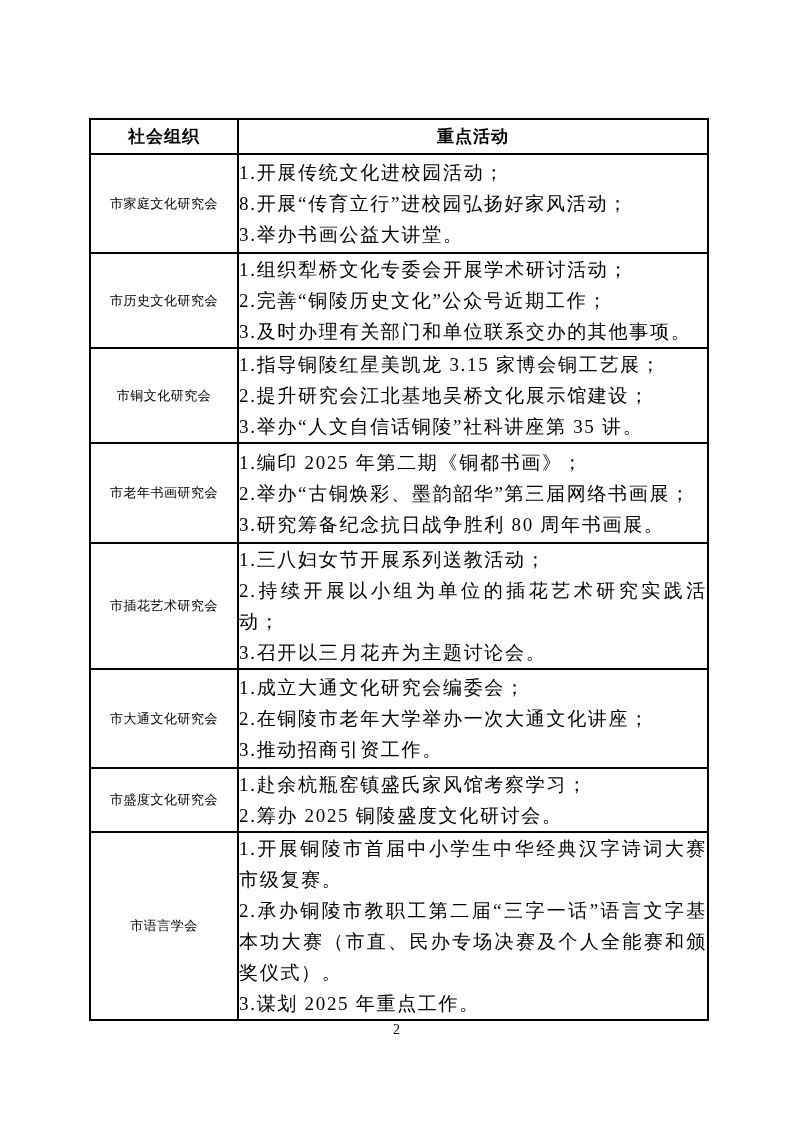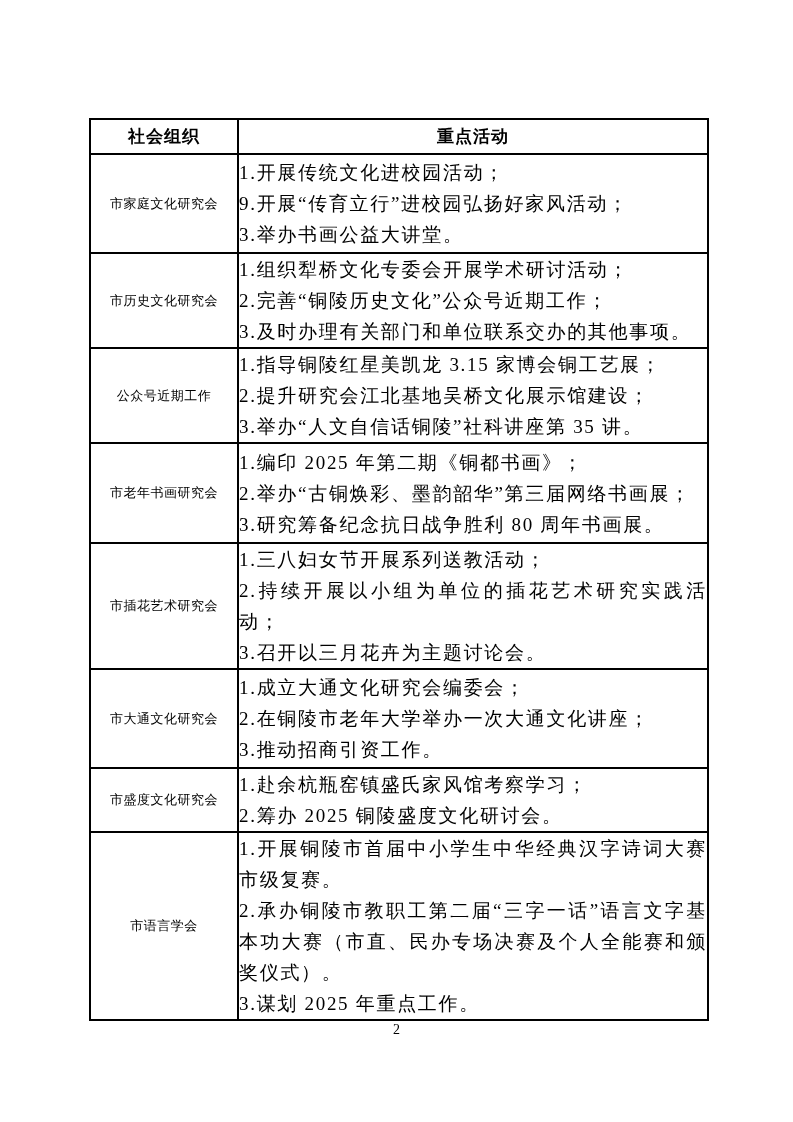--- a/index.html
+++ b/index.html
@@ -89,36 +89,36 @@
     <tbody>
         <tr class="hdr">
       <th class="hdr-cell">社会组织</th>
       <th class="hdr-cell">重点活动</th>
     </tr>
 
     <tr class="r-family">
       <td class="org-cell">市家庭文化研究会</td>
       <td class="act-cell">
         <div class="act-item">1.开展传统文化进校园活动；</div>
-        <div class="act-item">9.开展“传育立行”进校园弘扬好家风活动；</div>
+        <div class="act-item">8.开展“传育立行”进校园弘扬好家风活动；</div>
         <div class="act-item">3.举办书画公益大讲堂。</div>
       </td>
     </tr>
 
     <tr class="r-history">
       <td class="org-cell">市历史文化研究会</td>
       <td class="act-cell">
         <div class="act-item">1.组织犁桥文化专委会开展学术研讨活动；</div>
         <div class="act-item">2.完善“铜陵历史文化”公众号近期工作；</div>
         <div class="act-item">3.及时办理有关部门和单位联系交办的其他事项。</div>
       </td>
     </tr>
 
     <tr class="r-copper">
-      <td class="org-cell">公众号近期工作</td>
+      <td class="org-cell">市铜文化研究会</td>
       <td class="act-cell">
         <div class="act-item">1.指导铜陵红星美凯龙 3.15 家博会铜工艺展；</div>
         <div class="act-item">2.提升研究会江北基地吴桥文化展示馆建设；</div>
         <div class="act-item">3.举办“人文自信话铜陵”社科讲座第 35 讲。</div>
       </td>
     </tr>
 
     <tr class="r-elder">
       <td class="org-cell">市老年书画研究会</td>
       <td class="act-cell">

